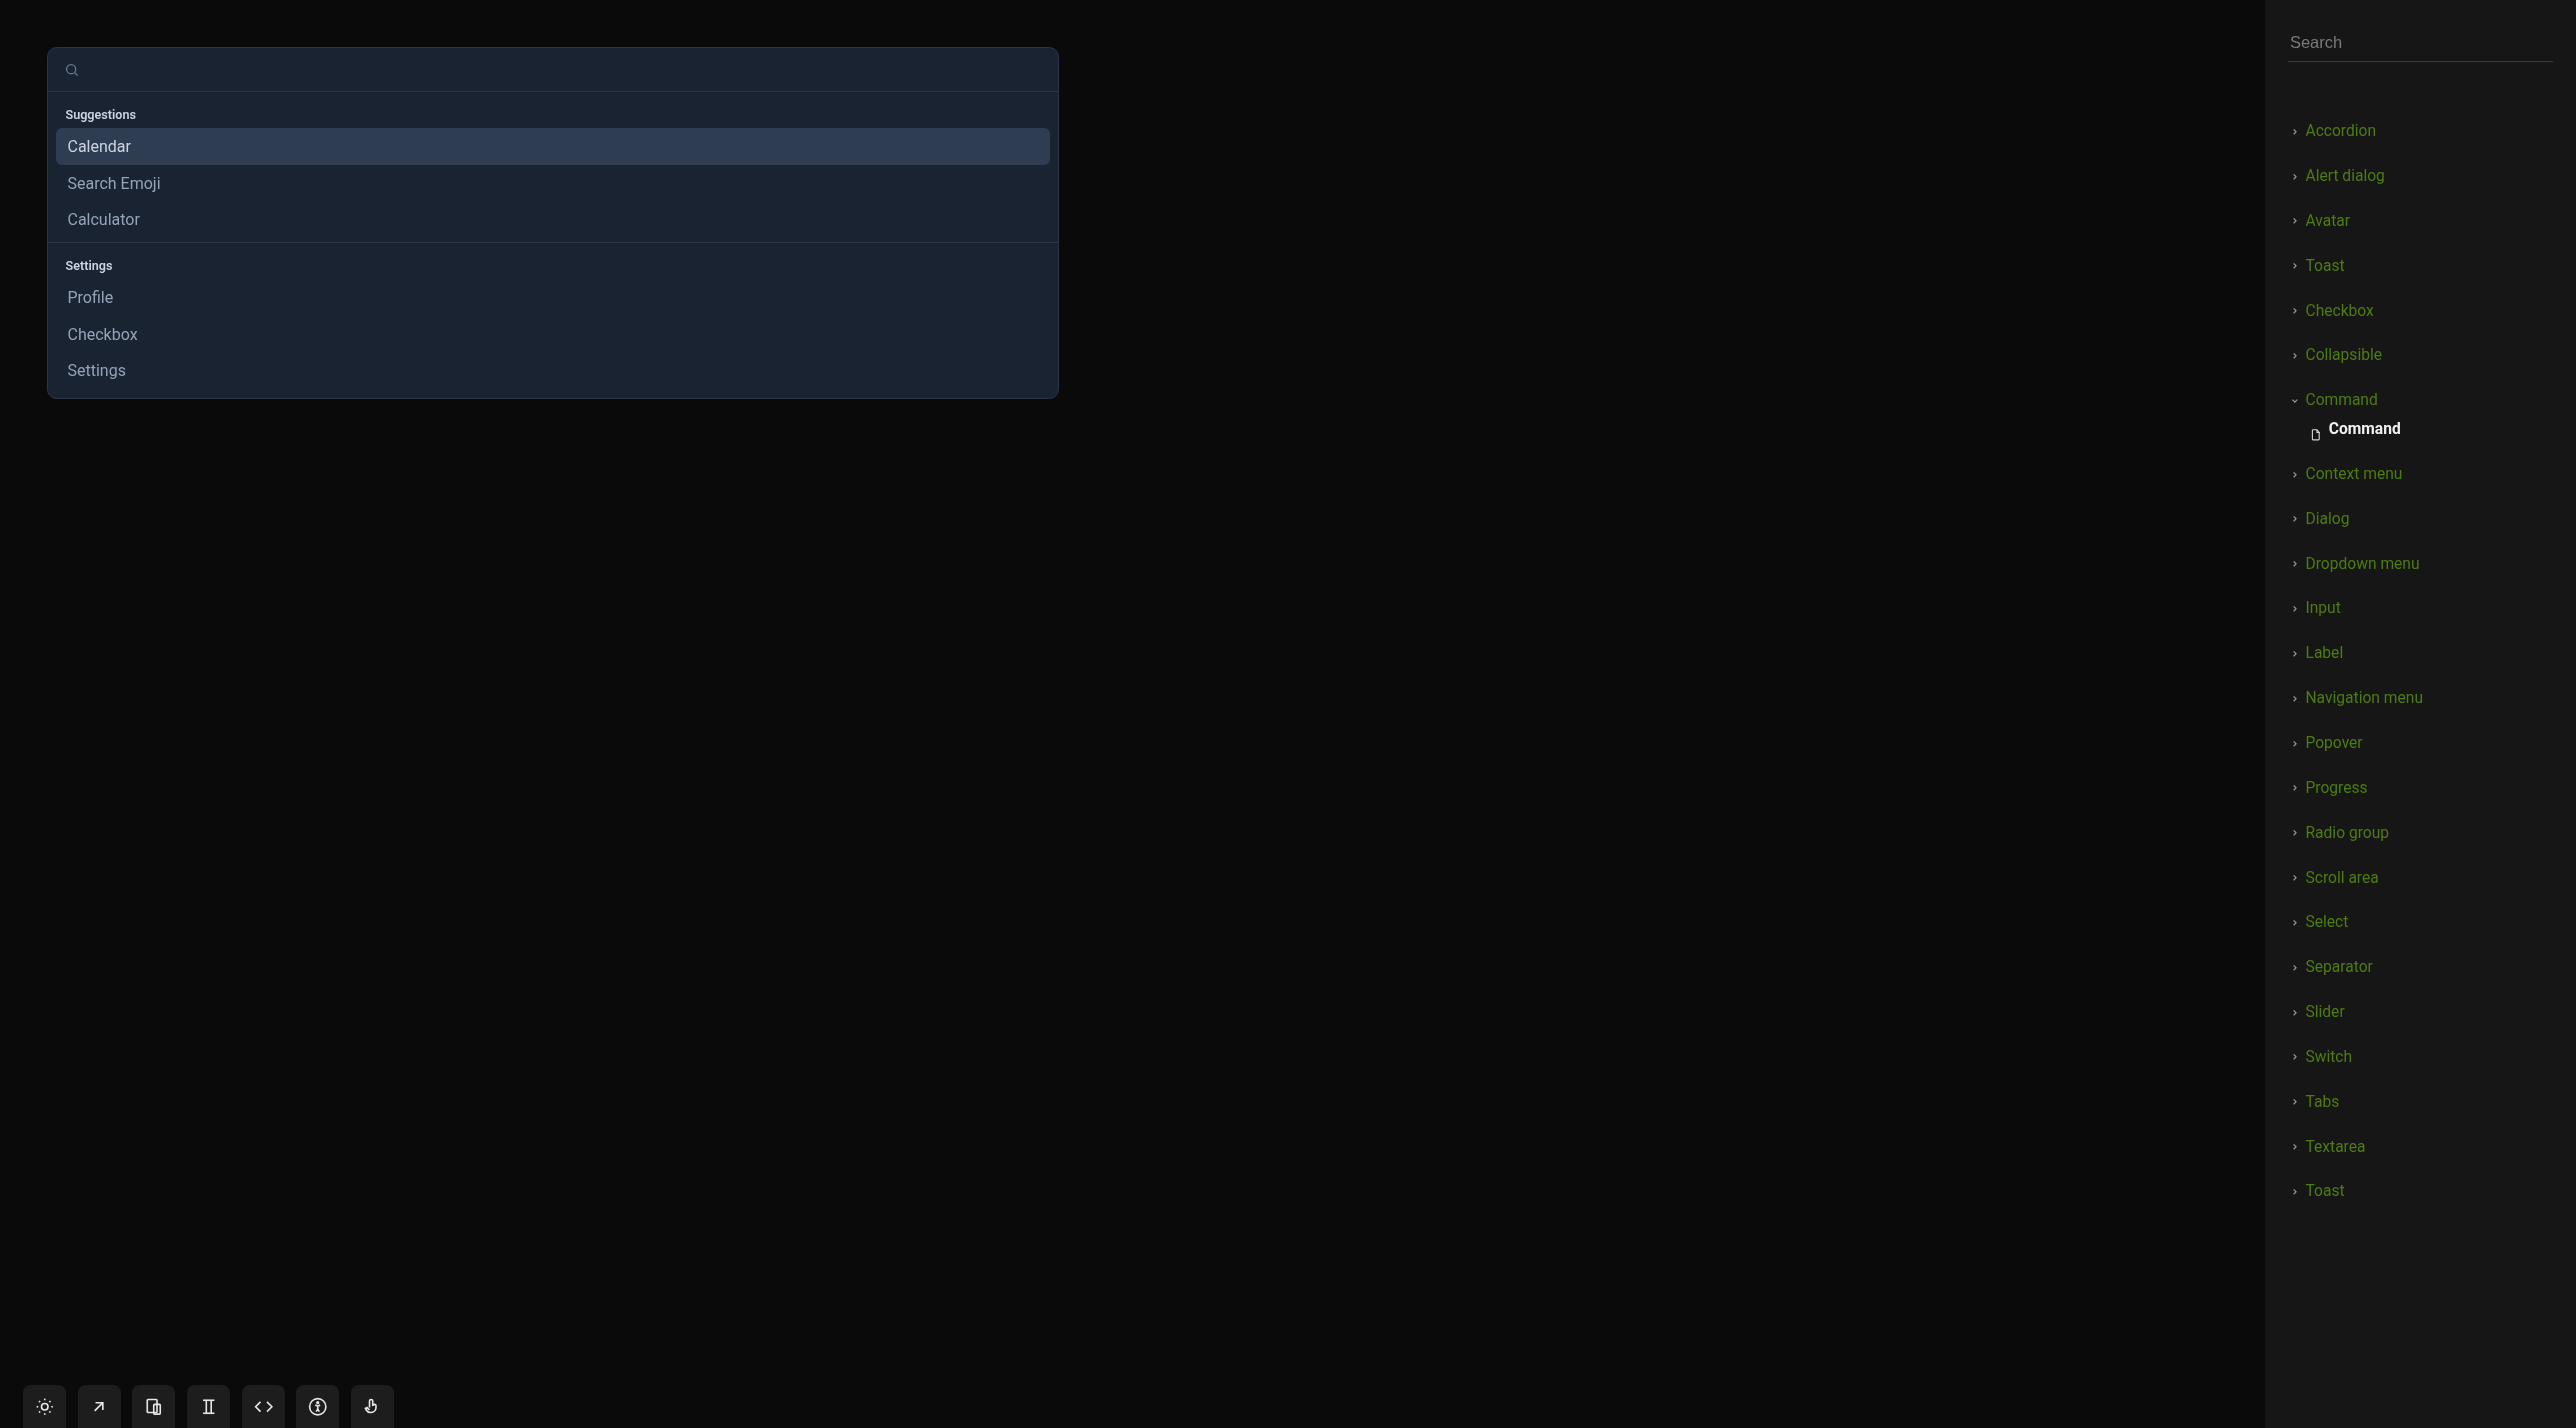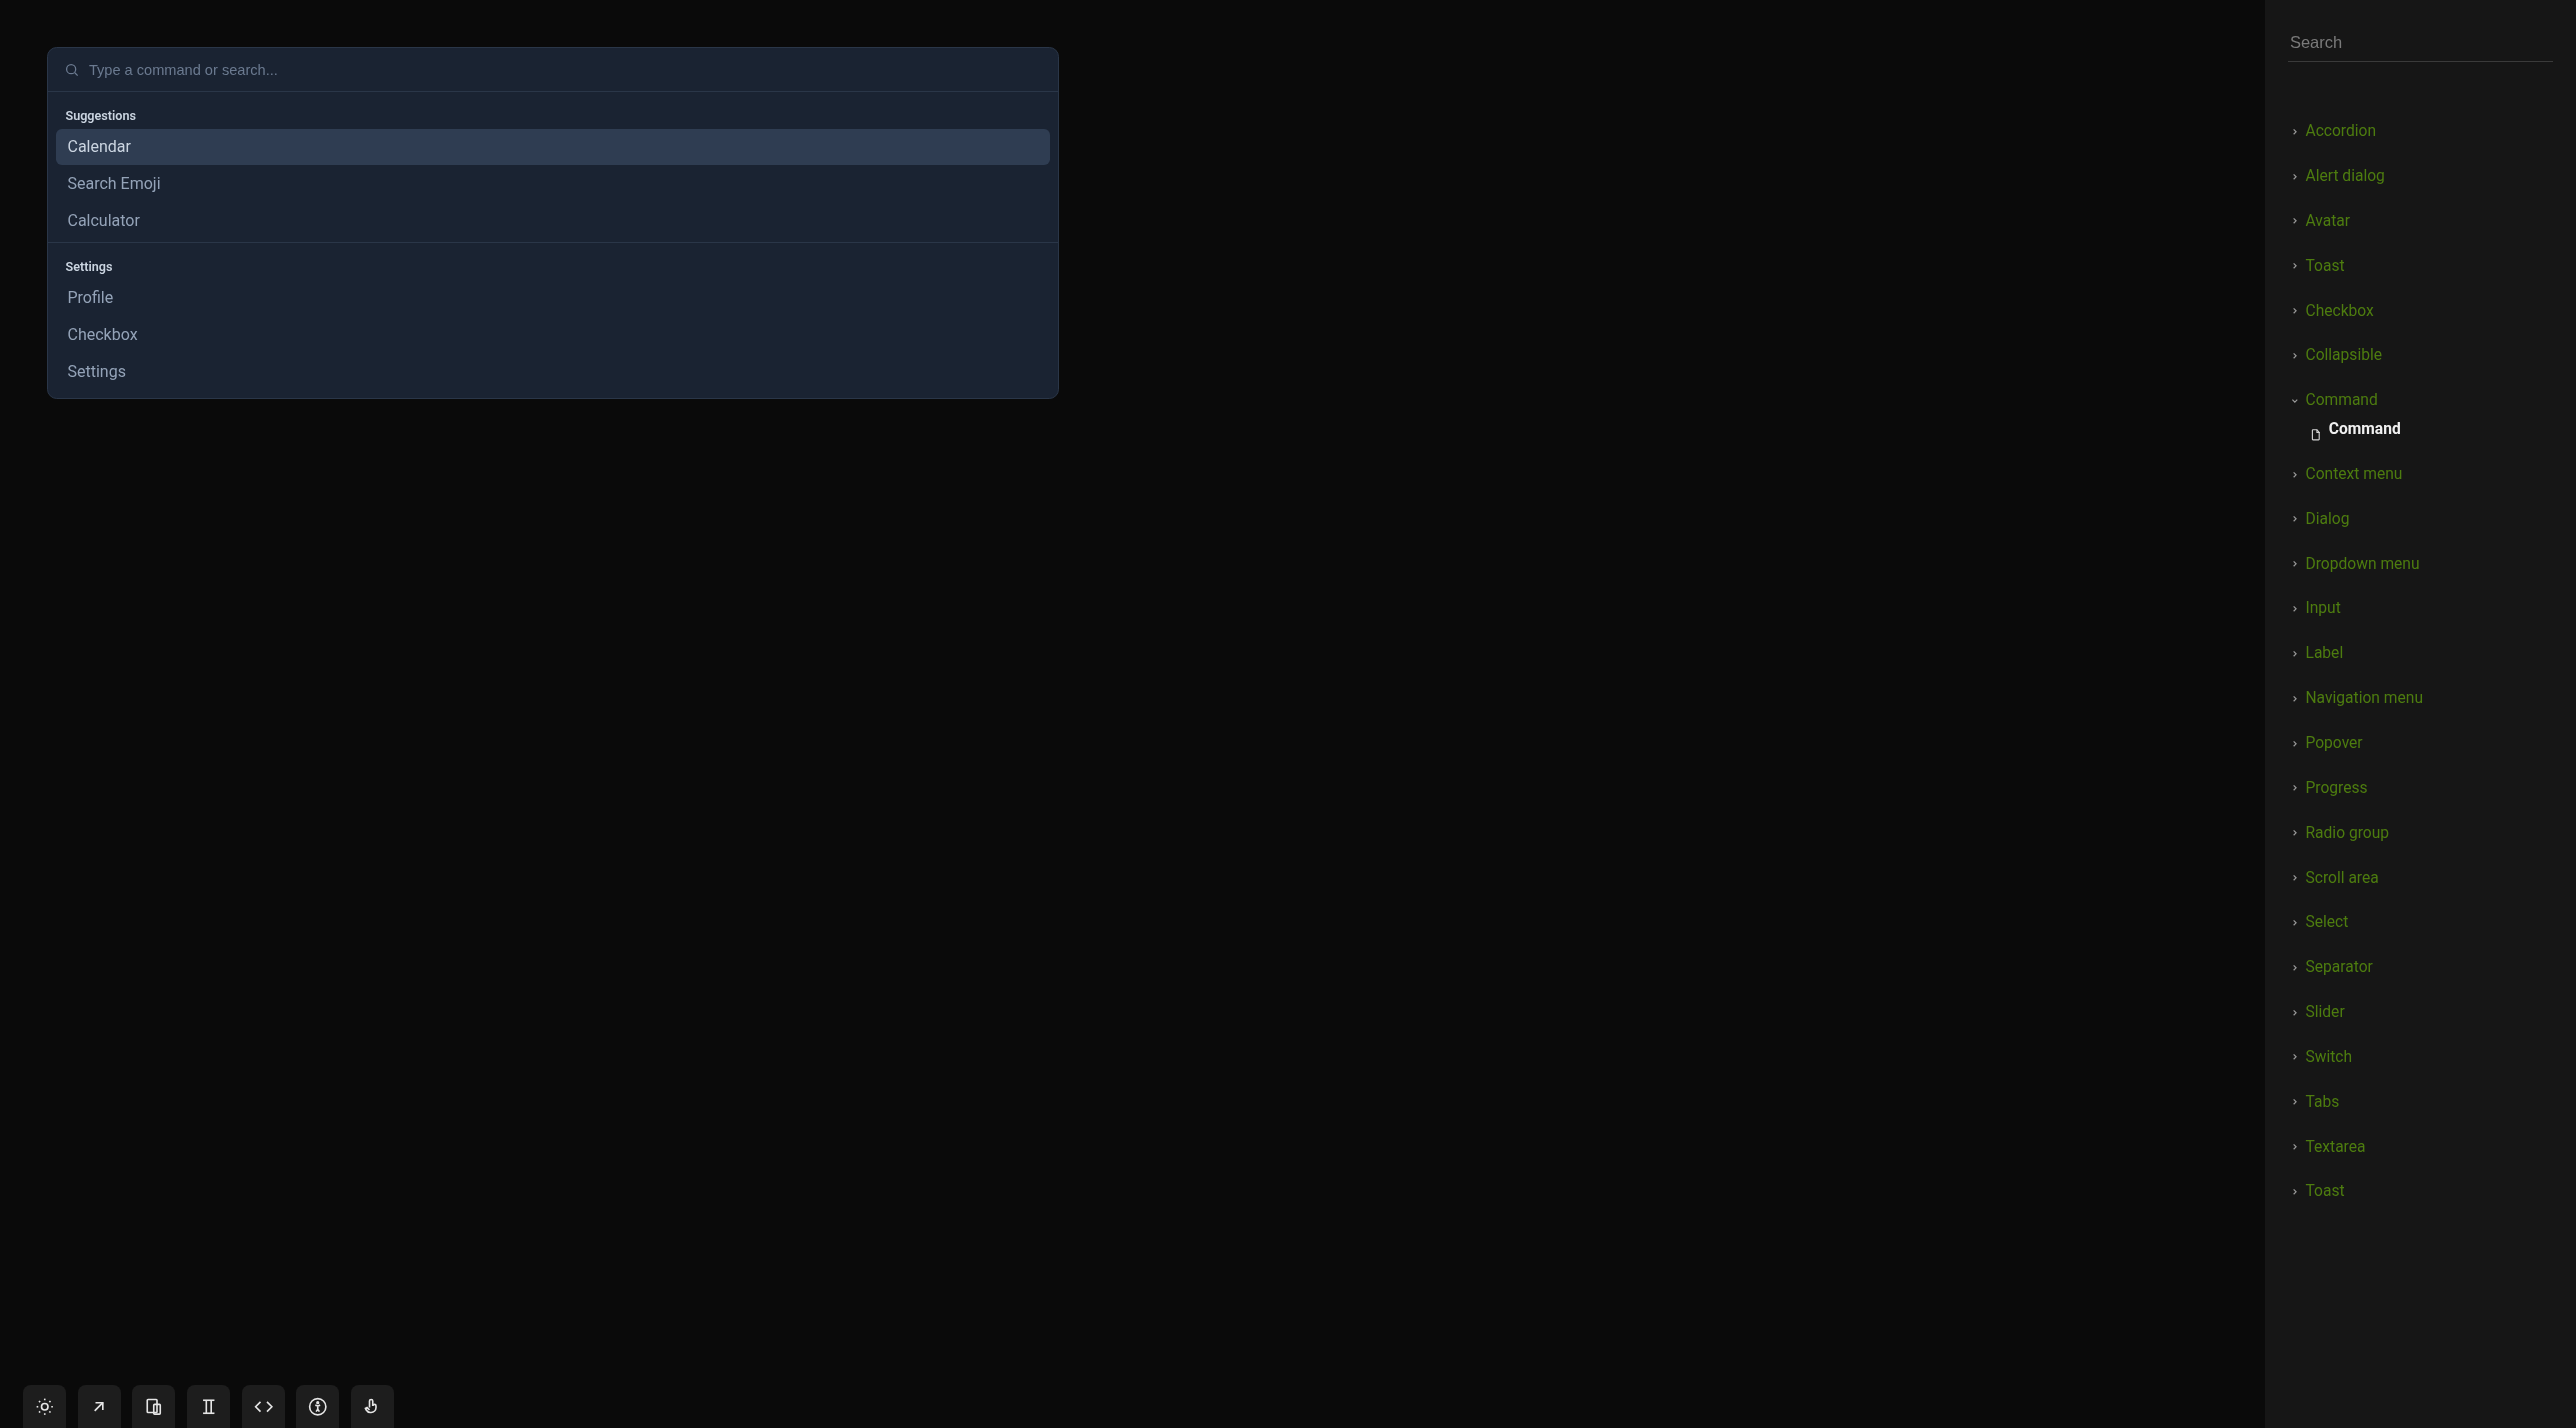--- a/index.html
+++ b/index.html
@@ -159,21 +159,20 @@
   <div class="main">
 
     <div class="cmd-box">
       <div class="cmd-search">
         <span class="search-icon">
           <svg viewBox="0 0 24 24" fill="none" stroke="#6b7a90" stroke-width="2">
               <circle cx="11" cy="11" r="7"></circle>
               <line x1="21" y1="21" x2="16.65" y2="16.65"></line>
             </svg>
         </span>
-        <input type="text" placeholder="Type a command or search..." style="">
       </div>
       <div id="cmd-groups">
           <div class="cmd-group">
             <div class="cmd-heading">Suggestions</div>
             <div class="cmd-item selected">Calendar</div>
             <div class="cmd-item">Search Emoji</div>
             <div class="cmd-item">Calculator</div>
           </div>
           <div class="cmd-group">
             <div class="cmd-heading">Settings</div>

